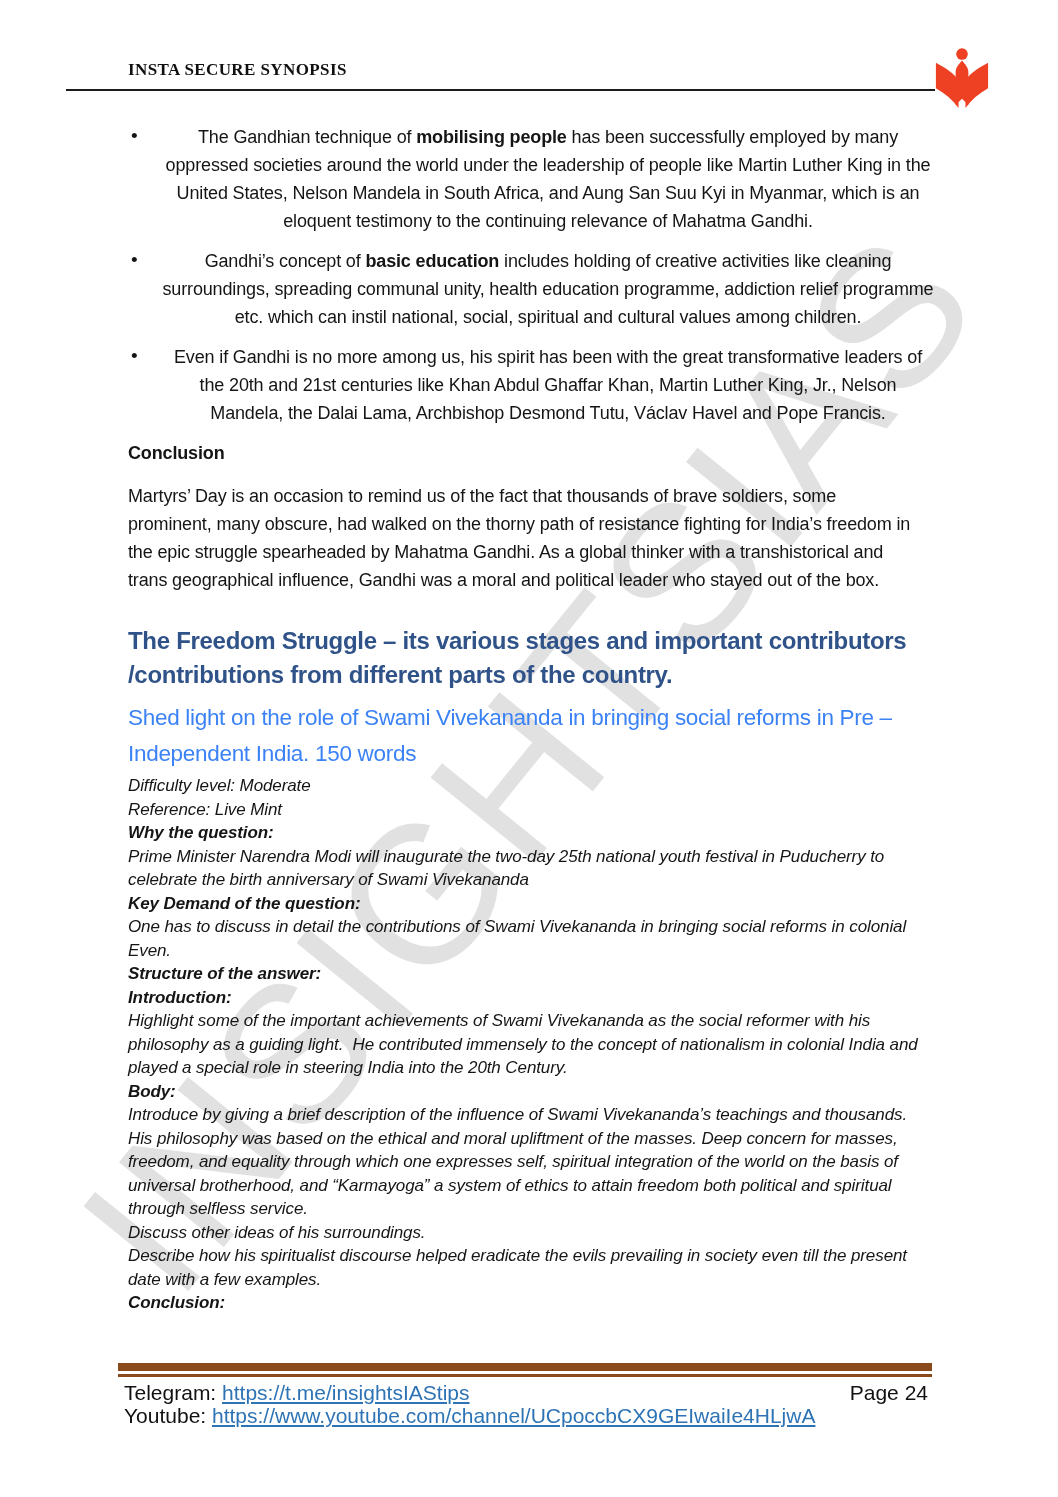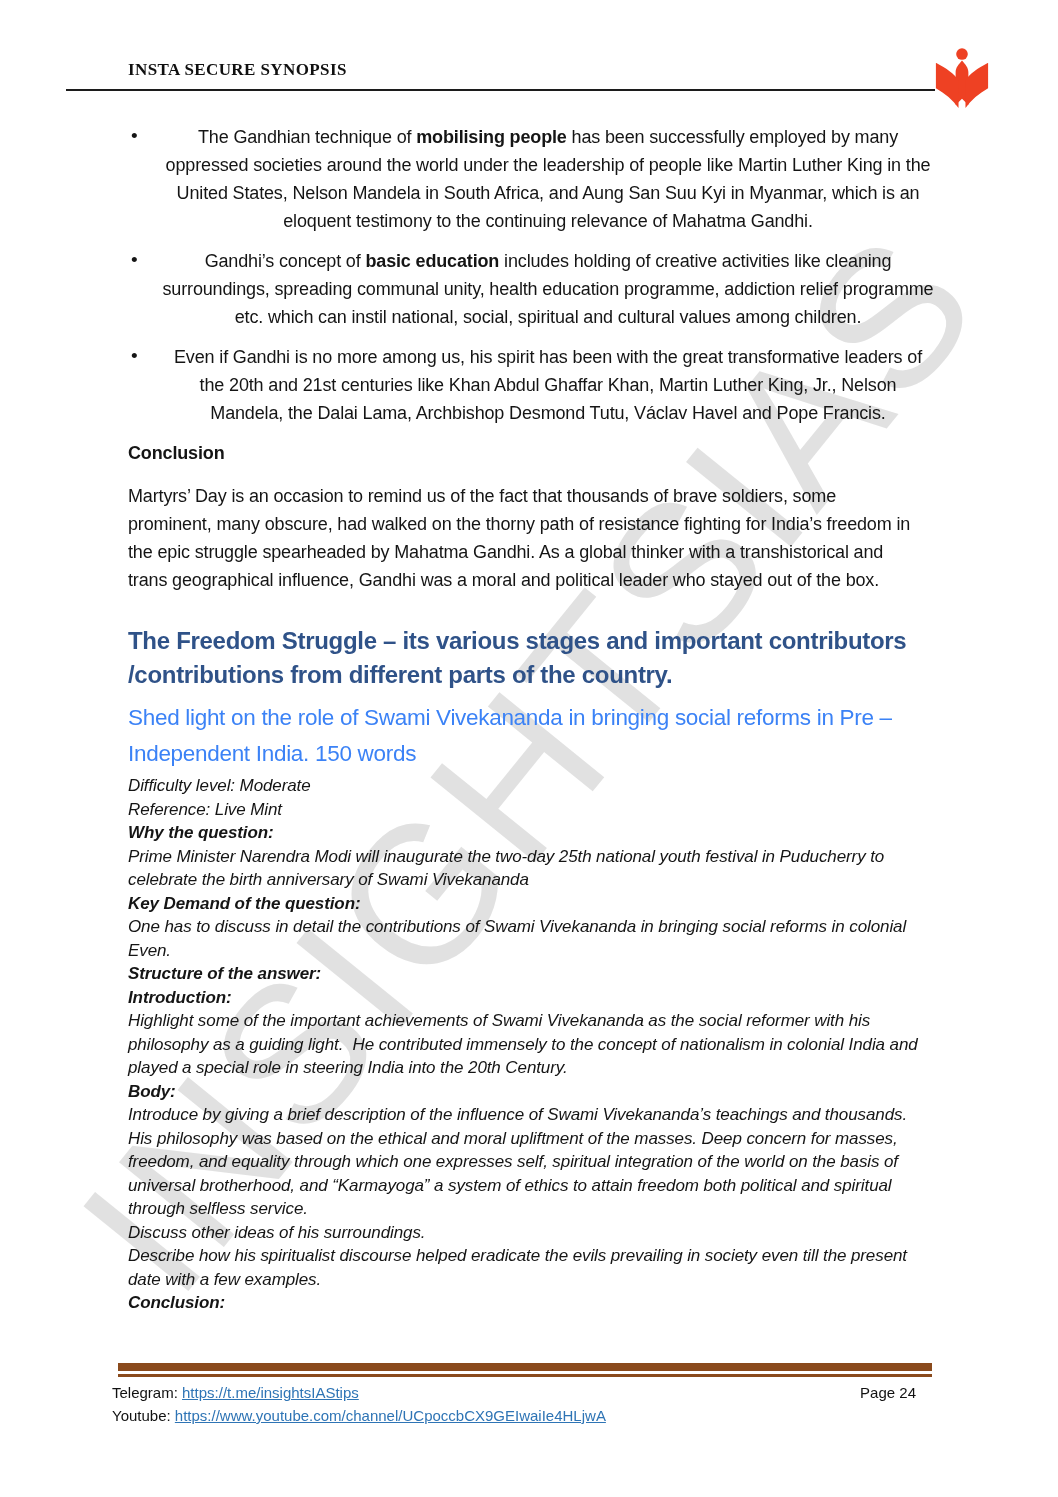--- a/index.html
+++ b/index.html
@@ -44,21 +44,21 @@
     margin:8px 0 0 0; font-size:22.5px; line-height:36px; font-weight:400;
     color:#3b82f6; letter-spacing:-.3px;
   }
   .meta-block { margin-top:2px; width:795px; font-style:italic; font-size:17px; line-height:23.5px; letter-spacing:-.1px; }
   .meta-line { min-height:23.5px; }
 
   
   .footer-bar { position:absolute; left:118px; top:1363px; width:814px; z-index:1; }
   .bar-thick { height:8px; background:#8A4A1C; }
   .bar-thin  { height:3px; background:#8A4A1C; margin-top:3px; }
-  .footer { position:absolute; left:112px; top:1381px; width:804px; font-size:15px; line-height:23px; z-index:1; color:#111; }
+  .footer { position:absolute; left:124px; top:1381px; width:804px; font-size:21px; line-height:23px; z-index:1; color:#111; }
   .footer a { color:#2E74B5; text-decoration:underline; }
   .page-num { position:absolute; right:0; top:0; color:#111; }
 </style>
 </head>
 <body>
 
 <div class="page">
 
   <div class="watermark">INSIGHTSIAS</div>
 

